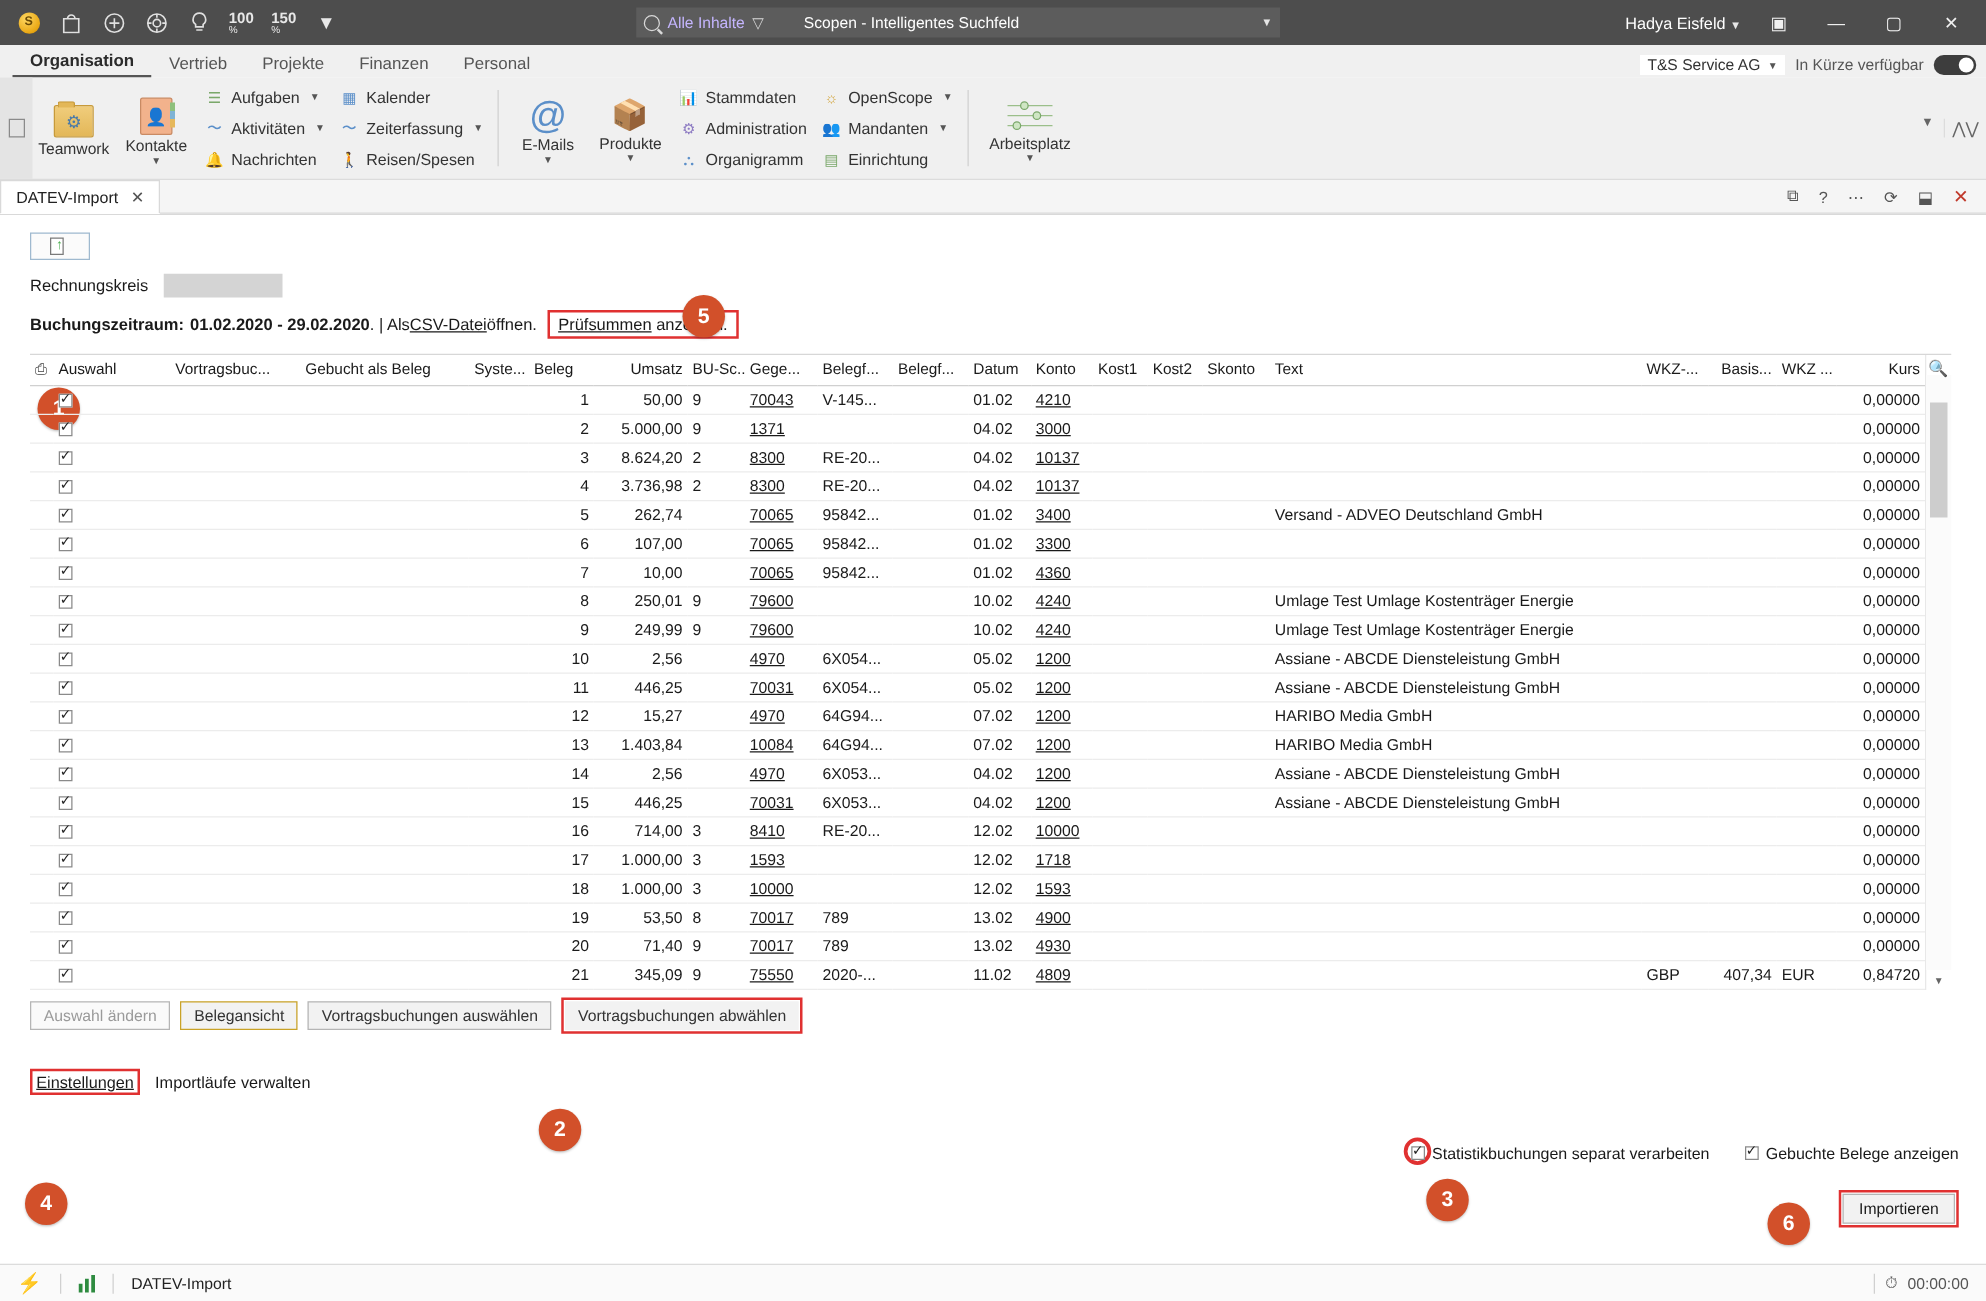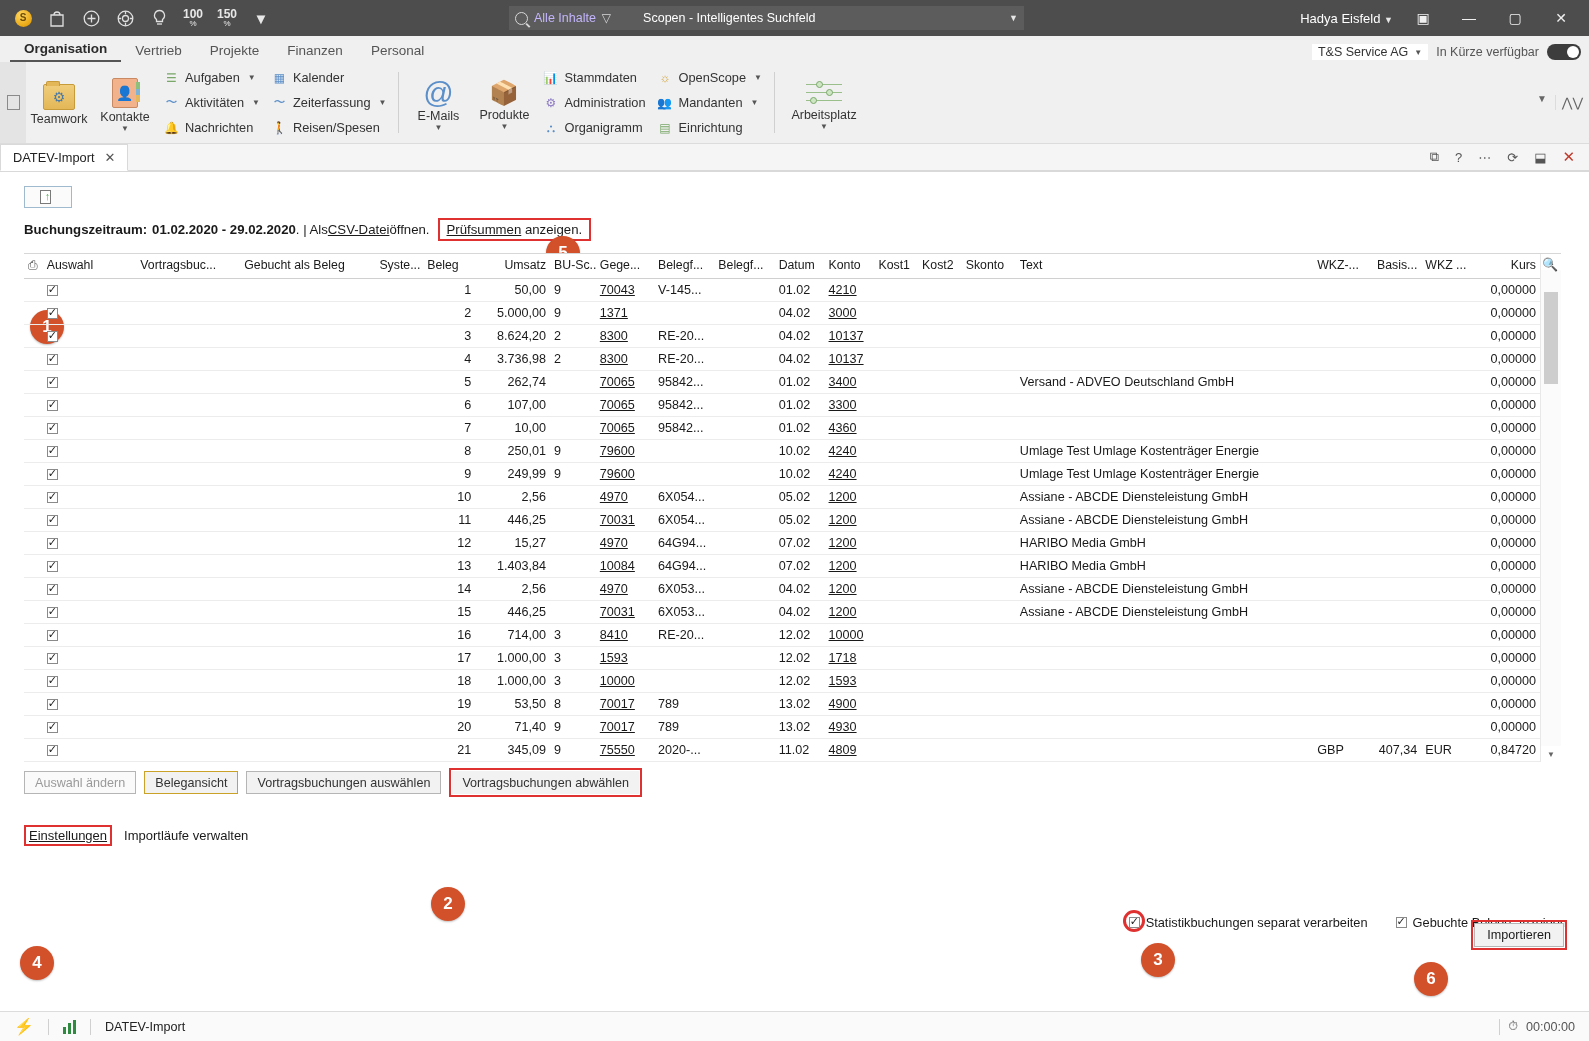--- a/index.html
+++ b/index.html
@@ -20,21 +20,21 @@
   .tb-ico {
     width:30px; height:28px; display:flex; align-items:center; justify-content:center;
     color:#e8e8e8; font-size:15px; cursor:default;
   }
   .coin {
     width:17px; height:17px; border-radius:50%;
     background:radial-gradient(circle at 35% 30%, #ffd761, #e9a713 70%, #b97f06);
     color:#6b4a05; font-size:10px; font-weight:bold; display:flex;
     align-items:center; justify-content:center; line-height:1;
   }
-  .pct { font-size:12px; font-weight:bold; line-height:1; text-align:center; }
+  .pct { font-size:12px; font-weight:bold; line-height:1; }
   .pct small { display:block; font-size:8px; font-weight:normal; }
   .searchbox {
     position:absolute; left:509px; top:6px; width:515px; height:24px;
     background:#5c5c5c; display:flex; align-items:center; padding:0 6px; gap:6px;
   }
   .searchbox .sfilter { color:#c4b5fd; font-size:12.5px; white-space:nowrap; }
   .searchbox .sph { color:#ffffff; font-size:12.5px; flex:1; border-left:0; padding-left:26px;}
   .mag { width:13px; height:13px; border:1.6px solid #d8d8d8; border-radius:50%; position:relative; flex:none;}
   .mag::after{content:"";position:absolute;width:1.6px;height:5px;background:#d8d8d8;right:-2px;bottom:-4px;transform:rotate(-45deg);}
   .funnel { color:#d8d8d8; font-size:12px; }
@@ -136,21 +136,21 @@
   .btnrow { margin:6px 0 0 24px; display:flex; align-items:center; gap:8px; position:relative;}
   .gbtn { height:23px; padding:0 10px; border:1px solid #b5b5b5; background:#f2f2f2; font-size:12.6px; color:#333;
           display:flex; align-items:center;}
   .gbtn.dis { color:#9a9a9a; background:#fafafa; }
   .gbtn.beleg { border-color:#c9a227; }
   .hl-red { border:2px solid #e03131; padding:1px; display:inline-flex; }
   .footrow { margin:28px 0 0 24px; display:flex; align-items:center; gap:12px; position:relative;}
   .optrow { position:absolute; right:22px; top:915px; display:flex; align-items:center; gap:28px; font-size:12.8px;}
   .opt { display:flex; align-items:center; gap:6px; }
   .ring { position:absolute; width:22px; height:22px; border:3px solid #e03131; border-radius:50%; left:-6px; top:-5px;}
-  .importbox { position:absolute; right:22px; top:920px;padding-left:36px; }
+  .importbox { position:absolute; right:22px; top:952px;padding-left:36px; }
   .importbtn { height:24px; padding:0 12px; border:1px solid #b5b5b5; background:#f2f2f2; font-size:12.6px;
                display:flex; align-items:center; }
   
   .statusbar { position:absolute; left:0; bottom:0; width:1589px; height:30px; background:#fafafa;
                border-top:1px solid #dcdcdc; display:flex; align-items:center; gap:0px; font-size:12.6px; color:#222;}
   .sb-item { display:flex; align-items:center; padding:0 14px; height:100%; }
   .sb-sep { width:1px; height:16px; background:#d0d0d0; }
   .sb-right { margin-left:auto; display:flex; align-items:center; gap:8px; padding-right:14px; color:#555;}
   .bars { display:flex; align-items:flex-end; gap:2px; height:14px;}
   .bars i { width:3px; background:#2e8b40; }
@@ -363,20 +363,24 @@
 </div>
 
 <div class="page">
   <div class="droprow">
     <div class="dropbtn">
       <span class="doc"></span>
       <span class="arw">↑</span>
     </div>
   </div>
 
+  <div class="rkrow">
+    <span class="rklabel">Rechnungskreis</span>
+    <span class="rkfield"></span>
+  </div>
 
   <div class="bzrow">
     <b>Buchungszeitraum:</b>
     <b style="margin-left:5px">01.02.2020 - 29.02.2020</b>
     <span>. | Als </span>
     <span class="lnk">CSV-Datei</span>
     <span> öffnen. </span>
     <span class="pruef">
       <span class="lnk">Prüfsummen</span><span> anzeigen.</span>
     </span>

